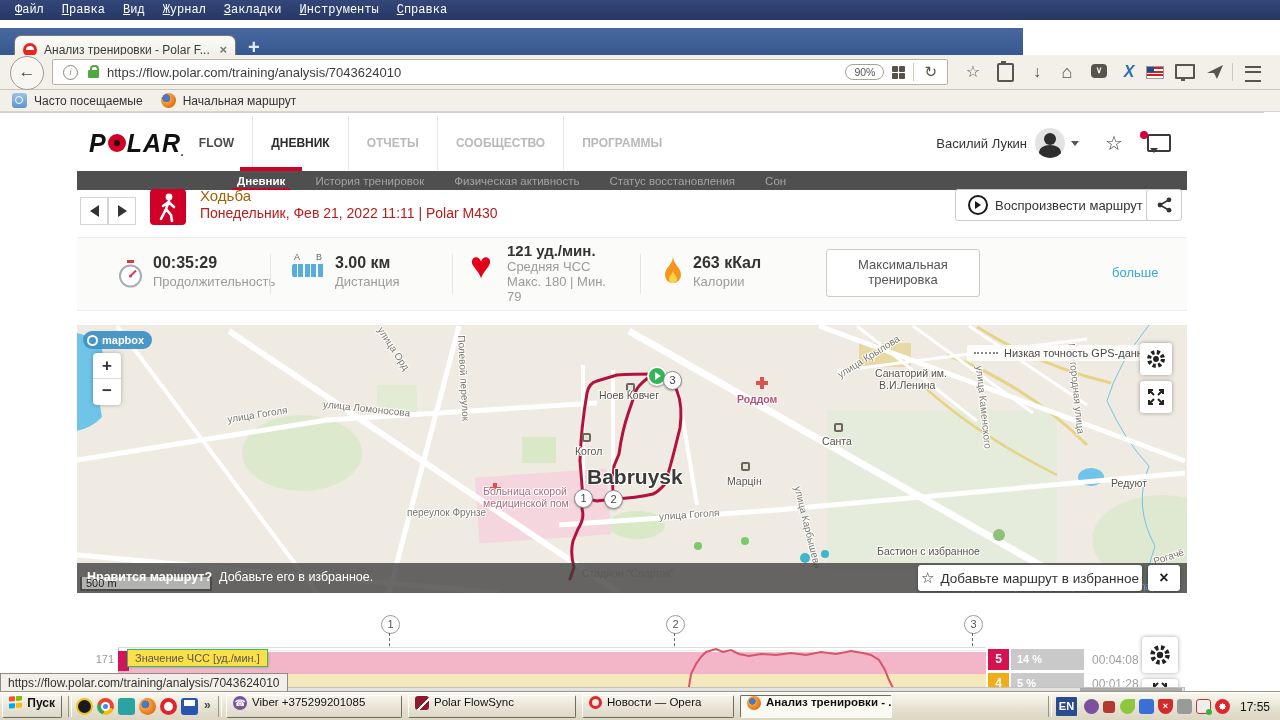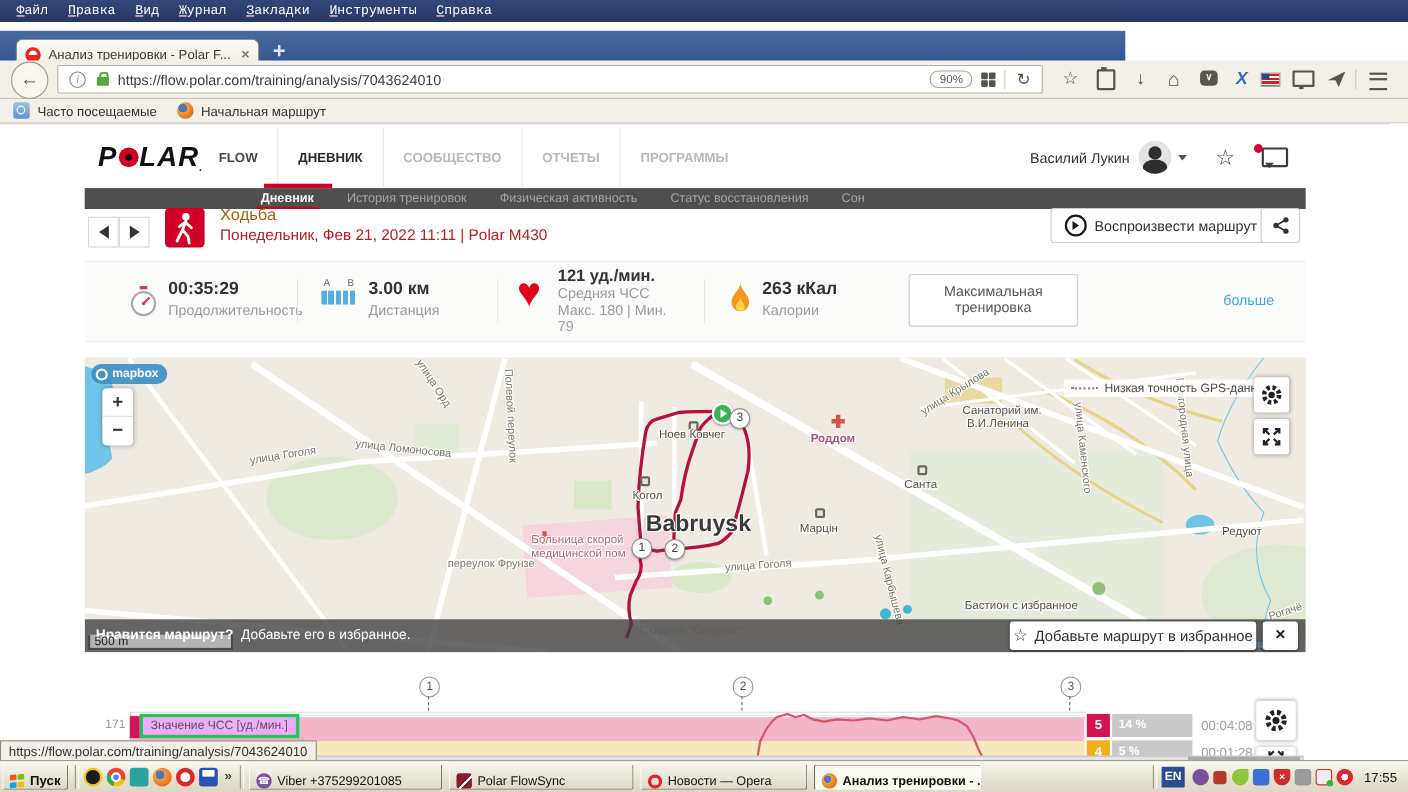--- a/index.html
+++ b/index.html
@@ -81,29 +81,29 @@
     box-shadow:0 1px 3px rgba(0,0,0,.4);display:flex;align-items:center;justify-content:center;font-size:13.5px;color:#333;}
   .mapx{position:absolute;left:1071px;top:240px;width:32px;height:26px;background:#fff;border-radius:3px;
     box-shadow:0 1px 3px rgba(0,0,0,.4);text-align:center;line-height:26px;font-size:16px;font-weight:bold;color:#222;}
   
   .mcirc{position:absolute;width:17px;height:17px;border-radius:50%;background:#fff;border:1px solid #9a9a9a;
     font-size:11px;color:#555;text-align:center;line-height:17px;}
   .mdash{position:absolute;width:0;border-left:1px dashed #666;}
   .zonebox{position:absolute;width:21px;height:21px;color:#fff;font-size:12px;font-weight:bold;text-align:center;line-height:21px;}
   .zonebar{position:absolute;width:73px;height:21px;background:#c9c9c9;color:#fff;font-size:11px;font-weight:bold;line-height:21px;padding-left:6px;box-sizing:border-box;}
   .ztime{position:absolute;font-size:12px;color:#a0a0a0;}
-  .tooltipbox{position:absolute;background:#f0abfc;border:3px solid #22c55e;font-size:11px;color:#555;padding:2px 7px;box-shadow:1px 1px 2px rgba(0,0,0,.15);}
+  .tooltipbox{position:absolute;background:#fde047;border:1px solid #22c55e;font-size:11px;color:#555;padding:2px 7px;box-shadow:1px 1px 2px rgba(0,0,0,.15);}
   .statusurl{position:absolute;left:0;top:560px;height:19px;background:#f1efe8;border:1px solid #8f8b80;
     font-size:12px;color:#333;padding:2px 7px 0;box-sizing:border-box;white-space:nowrap;}
   
   .taskbar{left:0;top:691px;width:1280px;height:29px;background:linear-gradient(#fbf9f1,#e5e1d0 60%,#dcd7c3);
     border-top:1px solid #9a9684;box-shadow:inset 0 1px 0 #fff;box-sizing:border-box;}
   .bevel{background:linear-gradient(#f6f4ea,#ddd8c6);border:1px solid;border-color:#fff #6f6d62 #6f6d62 #fff;border-radius:2px;box-sizing:border-box;}
   .bevelin{background:#fbfaf2;border:1px solid;border-color:#6f6d62 #fff #fff #6f6d62;border-radius:2px;box-sizing:border-box;}
-  .taskbtn{position:absolute;top:3px;height:23px;display:flex;align-items:flex-end;padding:0 6px;font-size:11.5px;color:#111;overflow:hidden;white-space:nowrap;}
+  .taskbtn{position:absolute;top:3px;height:23px;display:flex;align-items:flex-start;padding:0 6px;font-size:11.5px;color:#111;overflow:hidden;white-space:nowrap;}
   .winflag{width:15px;height:13px;display:grid;grid-template-columns:6px 6px;grid-gap:1px;transform:skewY(-5deg);margin-right:4px;}
   .winflag i{height:5px;border-radius:1px;}
   .tgroove{position:absolute;top:4px;width:2px;height:21px;border-left:1px solid #9a9684;border-right:1px solid #fff;}
   .trayic{position:absolute;top:7px;width:15px;height:15px;border-radius:3px;}
   .qlic{position:absolute;top:6px;width:17px;height:17px;border-radius:3px;}
 </style>
 </head>
 <body>
 
 <div id="screen">
@@ -181,22 +181,22 @@
 
     <div class="ab" style="left:77px;top:2px;width:1110px;height:56px;background:#fff;display:flex;align-items:center">
       <div class="plogo" style="margin-left:12px">
         <span>P</span>
           <span class="o"></span>
           <span>LAR</span>
           <span style="font-size:10px;align-self:flex-end">.</span>
       </div>
       <div class="pnav" style="border-left:none;color:#4a4a4a;padding-left:14px">FLOW</div>
       <div class="pnav on">ДНЕВНИК</div>
+      <div class="pnav">ОТЧЕТЫ</div>
       <div class="pnav">СООБЩЕСТВО</div>
-      <div class="pnav">ОТЧЕТЫ</div>
       <div class="pnav">ПРОГРАММЫ</div>
       <div style="margin-left:auto;display:flex;align-items:center;padding-right:16px">
         <span style="font-size:13px;color:#333">Василий Лукин</span>
         <span style="width:30px;height:30px;border-radius:50%;background:#e3e3e3;margin-left:8px;position:relative;overflow:hidden">
           <i style="position:absolute;left:9px;top:5px;width:12px;height:12px;border-radius:50%;background:#2e2e2e"></i>
           <i style="position:absolute;left:4px;top:17px;width:22px;height:14px;border-radius:50% 50% 0 0;background:#2e2e2e"></i>
         </span>
         <span style="width:0;height:0;border:4px solid transparent;border-top:5px solid #555;margin:4px 0 0 6px"></span>
         <span style="font-size:20px;color:#3a3a3a;margin-left:26px">☆</span>
         <span style="position:relative;margin-left:24px">

